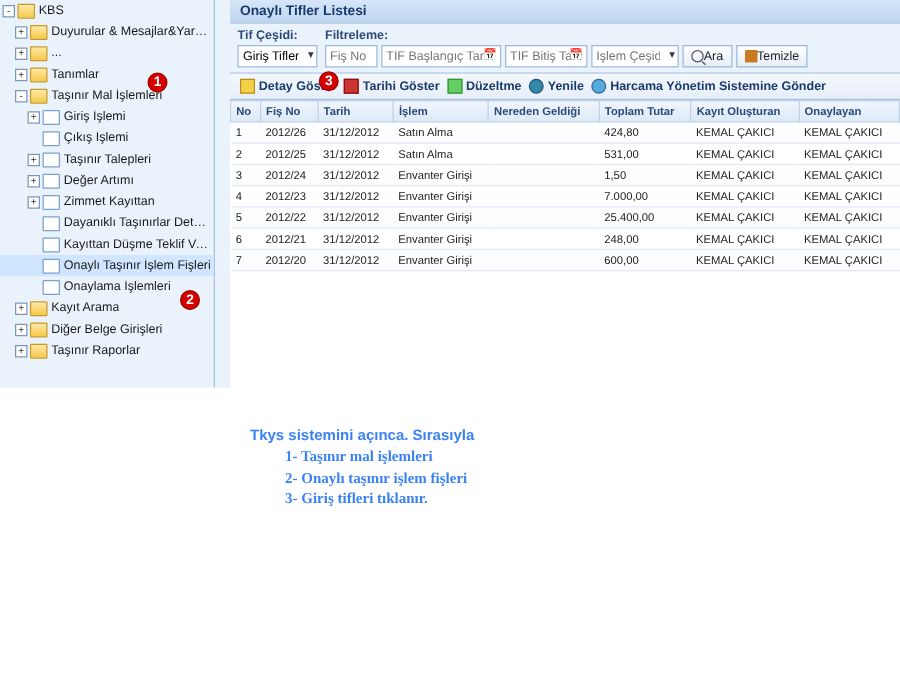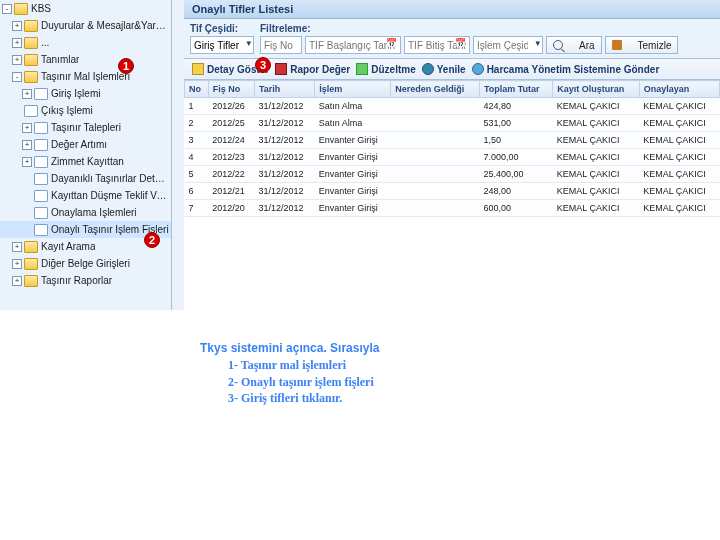--- a/index.html
+++ b/index.html
@@ -109,21 +109,21 @@
   }
   .date-wrap { position: relative; display:inline-block; }
   .date-wrap::after {
     content: "📅";
     position: absolute; right: 3px; top: 2px;
     font-size: 9px; pointer-events:none;
   }
   .btn {
     display: inline-flex;
     align-items: center;
-    gap: 16px;
+    gap: 0;
     border: 1px solid #9bb8d8;
     background: linear-gradient(#fff,#e6eef8);
     padding: 2px 6px;
     height: 18px;
     cursor: pointer;
     font-size: 10px;
     color: #222;
   }
   .btn-icon {
     width:10px; height:10px;
@@ -215,21 +215,21 @@
         <div class="tree-node" style="padding-left: 12px;">
           <span class="expander">-</span>
           <span class="node-icon folder"></span>
           <span class="node-label">Taşınır Mal İşlemleri</span>
         </div>
         <div class="tree-node" style="padding-left: 22px;">
           <span class="expander">+</span>
           <span class="node-icon page"></span>
           <span class="node-label">Giriş İşlemi</span>
         </div>
-        <div class="tree-node" style="padding-left: 12px;">
+        <div class="tree-node" style="padding-left: 22px;">
           <span class="expander empty"></span>
           <span class="node-icon page"></span>
           <span class="node-label">Çıkış İşlemi</span>
         </div>
         <div class="tree-node" style="padding-left: 22px;">
           <span class="expander">+</span>
           <span class="node-icon page"></span>
           <span class="node-label">Taşınır Talepleri</span>
         </div>
         <div class="tree-node" style="padding-left: 22px;">
@@ -244,30 +244,30 @@
         </div>
         <div class="tree-node" style="padding-left: 22px;">
           <span class="expander empty"></span>
           <span class="node-icon page"></span>
           <span class="node-label">Dayanıklı Taşınırlar Detay Bilgileri</span>
         </div>
         <div class="tree-node" style="padding-left: 22px;">
           <span class="expander empty"></span>
           <span class="node-icon page"></span>
           <span class="node-label">Kayıttan Düşme Teklif Ve Onay Tutanağı</span>
-        </div>
-        <div class="tree-node" style="padding-left: 22px;">
-          <span class="expander empty"></span>
-          <span class="node-icon page"></span>
-          <span class="node-label">Onaylama İşlemleri</span>
         </div>
         <div class="tree-node selected" style="padding-left: 22px;">
           <span class="expander empty"></span>
           <span class="node-icon page"></span>
           <span class="node-label">Onaylı Taşınır İşlem Fişleri</span>
+        </div>
+        <div class="tree-node" style="padding-left: 22px;">
+          <span class="expander empty"></span>
+          <span class="node-icon page"></span>
+          <span class="node-label">Onaylama İşlemleri</span>
         </div>
         <div class="tree-node" style="padding-left: 12px;">
           <span class="expander">+</span>
           <span class="node-icon folder"></span>
           <span class="node-label">Kayıt Arama</span>
         </div>
         <div class="tree-node" style="padding-left: 12px;">
           <span class="expander">+</span>
           <span class="node-icon folder"></span>
           <span class="node-label">Diğer Belge Girişleri</span>
@@ -306,21 +306,21 @@
       </div>
     </div>
 
     <div class="toolbar">
       <div class="tool-item">
             <span class="ti-icon ic-detail"></span>
             <span>Detay Göster</span>
           </div>
       <div class="tool-item">
             <span class="ti-icon ic-report"></span>
-            <span>Rapor Değer</span>
+            <span>Tarihi Göster</span>
           </div>
       <div class="tool-item">
             <span class="ti-icon ic-edit"></span>
             <span>Düzeltme</span>
           </div>
       <div class="tool-item">
             <span class="ti-icon ic-refresh"></span>
             <span>Yenile</span>
           </div>
       <div class="tool-item">

